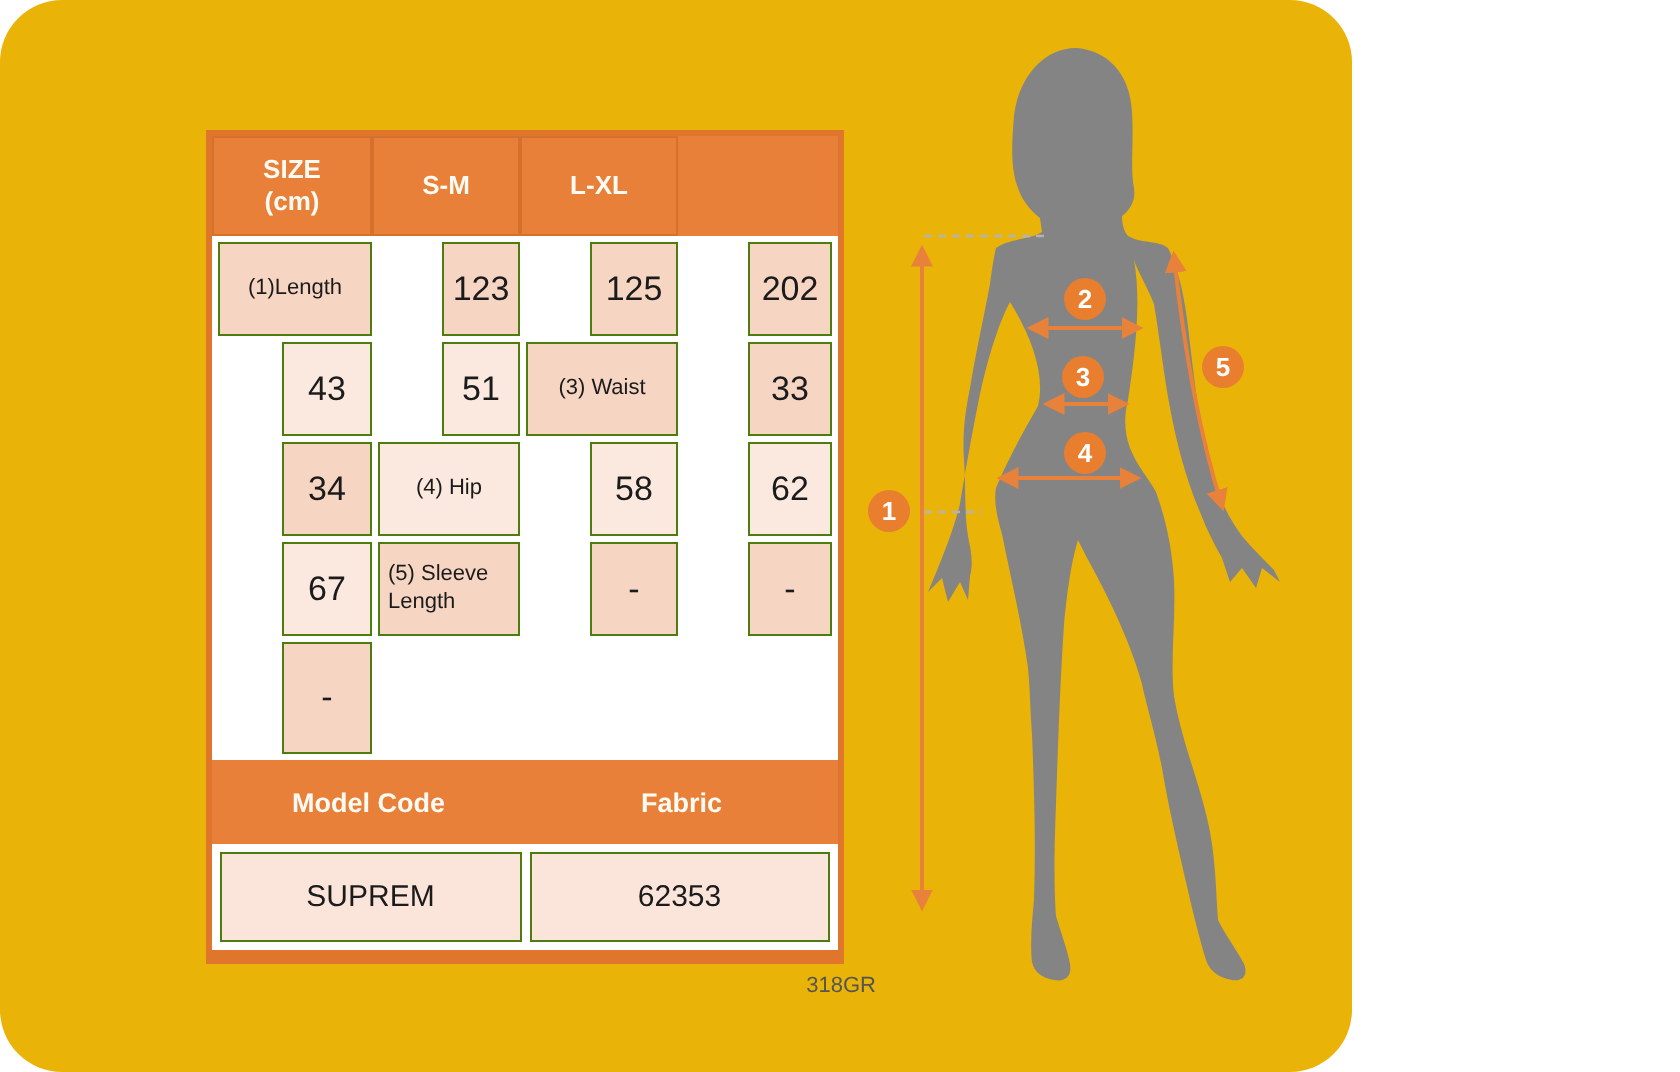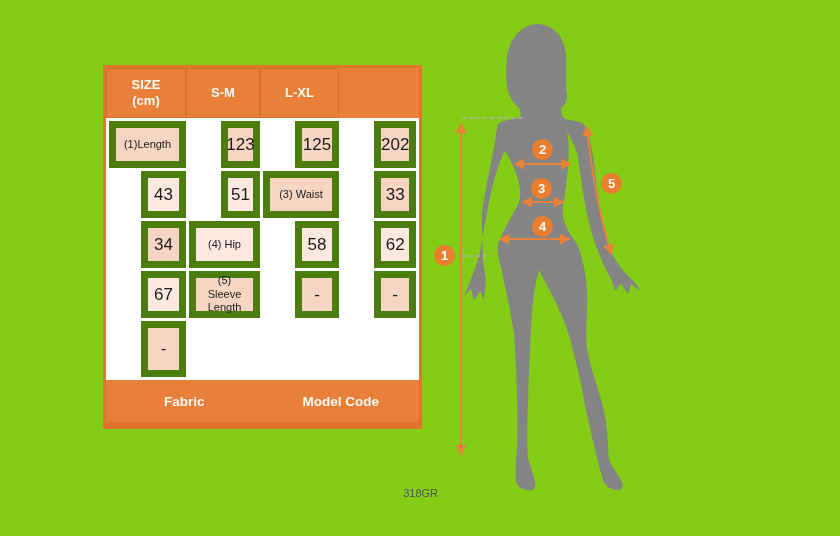--- a/index.html
+++ b/index.html
@@ -1,18 +1,18 @@
 <!DOCTYPE html>
 <html><head>
 <meta charset="utf-8">
 <style>
   * { margin:0; padding:0; box-sizing:border-box; }
   html,body { background:#ffffff; }
   body { font-family:"Liberation Sans","DejaVu Sans",sans-serif; }
-  .stage { position:relative; width:840px; height:536px; background:#84cc16; overflow:hidden; }
+  .stage { position:relative; width:676px; height:536px; background:#eab308; overflow:hidden;border-radius:31px; }
 
   
   .size-table {
     position:absolute; left:103px; top:65px; width:319px;
     background:#ffffff;
     border:3px solid #E0762C; border-bottom-width:7px;
   }
   .thead {
     display:grid; grid-template-columns:80px 74px 79px 1fr;
     background:#E8803A; height:50px;
@@ -21,22 +21,22 @@
     display:flex; flex-direction:column; align-items:center; justify-content:center;
     color:#FFFBF2; font-weight:bold; font-size:13px; line-height:1.25;
     border:1px solid rgba(190,95,25,.45);
   }
   .tbody {
     display:grid; grid-template-columns:77px 71px 76px 1fr;
     grid-template-rows:47px 47px 47px 47px 56px;
     gap:3px; padding:3px; background:#ffffff;
   }
   .cell {
-    display:flex; align-items:center; justify-content:center; text-align:center;
-    border:7px solid #4d7c0f; color:#1b1b1b;
+    display:flex; align-items:center; justify-content:center; 
+    border:1px solid #4d7c0f; color:#1b1b1b;
   }
   .cell.rowlabel { font-size:11px; line-height:1.25; padding:0 4px; }
   .cell.val { font-size:17px;margin-left:32px; }
   .row-dark  { background:#F6D5C2; }
   .row-light { background:#FBE9DF; }
   .fabric-band {
     display:grid; grid-template-columns:1fr 1fr; height:42px; background:#E8803A;
   }
   .fabric-band .fcell {
     display:flex; align-items:center; justify-content:center;
@@ -100,24 +100,28 @@
       <div class="cell val row-light">62</div>
       <div class="cell val row-light">67</div>
 
       <div class="cell rowlabel row-dark">(5) Sleeve Length</div>
       <div class="cell val row-dark">-</div>
       <div class="cell val row-dark">-</div>
       <div class="cell val row-dark">-</div>
     </div>
 
     <div class="fabric-band">
+      <div class="fcell">Model Code</div>
       <div class="fcell">Fabric</div>
-      <div class="fcell">Model Code</div>
-    </div>
-
+    </div>
+
+    <div class="tfoot">
+      <div class="cell">SUPREM</div>
+      <div class="cell">62353</div>
+    </div>
   </div>
 
   <div class="note">318GR</div>
 
   <svg class="figure-svg" viewBox="0 0 230 490" xmlns="http://www.w3.org/2000/svg">
     <defs>
       <marker id="ah" viewBox="0 0 10 10" refX="7.5" refY="5" markerWidth="5.5" markerHeight="5.5" orient="auto-start-reverse">
         <path d="M0,0 L10,5 L0,10 Z" fill="#E8823B"></path>
       </marker>
     </defs>

